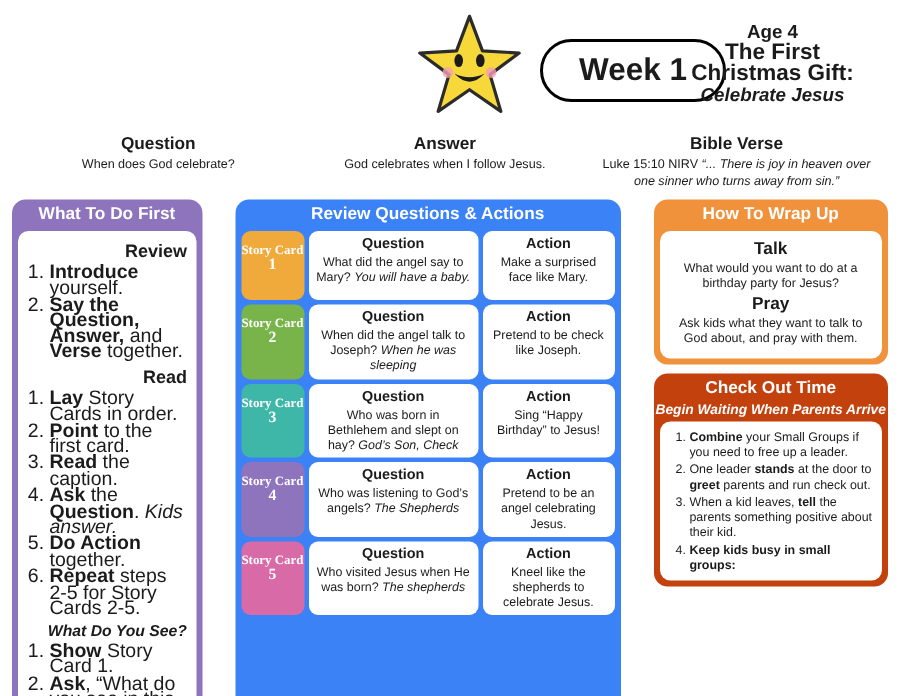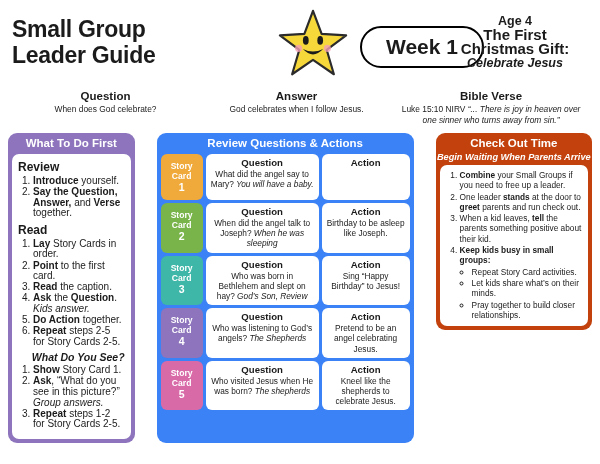--- a/index.html
+++ b/index.html
@@ -122,36 +122,36 @@
     border-radius: 7px;
     margin: 0 4px 4px 4px;
     padding: 5px 6px;
     box-sizing: border-box;
   }
 
   
   .col-left { width: 136px; }
   .purple { background: #8d74bc; }
   .sect-title {
-    text-align: left;
+    text-align: right;
     font-size: 12px;
     font-weight: bold;
     margin: 1px 0 2px 0;
   }
   .sect-sub {
     text-align: right;
     font-size: 10.5px;
     font-weight: bold;
     font-style: italic;
     margin: 0 0 2px 0;
   }
   ol.steps {
     margin: 0 0 4px 0;
     padding-left: 15px;
-    font-size: 10px;
+    font-size: 13px;
     line-height: 10.6px;
   }
   ol.steps li { margin-bottom: 0.5px; }
   .b { font-weight: bold; }
   .i { font-style: italic; }
 
   
   .col-mid { width: 276px; }
   .blue { background: #3b82f6; }
   .qa-table {
@@ -167,20 +167,21 @@
     flex: 0 0 42px;
     background: #f0a93b;
     color: #fff;
     border-radius: 6px;
     text-align: center;
     font-size: 8.6px;
     font-weight: bold;
     line-height: 10px;
     padding-top: 7px;
     box-sizing: border-box;
+    font-family: Liberation Serif, serif;
   }
   .story-card .num {
     font-size: 10.5px;
     margin-top: 1px;
   }
   .qa-cell {
     background: #fff;
     border-radius: 6px;
     padding: 3px 5px 4px 5px;
     box-sizing: border-box;
@@ -243,24 +244,20 @@
     font-size: 8.3px;
     line-height: 10.3px;
   }
 </style>
 </head>
 <body>
 
 <div class="page">
 
   <div class="header">
-    <div class="title-block">
-      <div class="title-line">Small Group</div>
-      <div class="title-line">Leader Guide</div>
-    </div>
 
     <div class="star-wrap">
       <svg viewBox="0 0 100 100" width="74" height="72">
         <polygon points="50,4 62,36 96,38 69,58 79,92 50,72 21,92 31,58 4,38 38,36" fill="#f7d83b" stroke="#2b2b2b" stroke-width="3" stroke-linejoin="round"></polygon>
         <ellipse cx="40" cy="45" rx="4" ry="6" fill="#1b1b1b"></ellipse>
         <ellipse cx="60" cy="45" rx="4" ry="6" fill="#1b1b1b"></ellipse>
         <path d="M36 57 Q50 72 64 57 Q50 64 36 57 Z" fill="#1b1b1b"></path>
         <circle cx="30" cy="56" r="5" fill="#f4a0b5" opacity="0.8"></circle>
         <circle cx="70" cy="56" r="5" fill="#f4a0b5" opacity="0.8"></circle>
       </svg>
@@ -332,46 +329,47 @@
           <div class="story-card">
             <span>Story Card</span>
             <div class="num">1</div>
           </div>
           <div class="qa-cell q">
             <div class="cell-head">Question</div>
             <div class="cell-text">What did the angel say to Mary? <span class="i">You will have a baby.</span></div>
           </div>
           <div class="qa-cell a">
             <div class="cell-head">Action</div>
+            <div class="cell-text">Make a surprised face like Mary.</div>
           </div>
         </div>
 
         <div class="qa-row green">
           <div class="story-card">
             <span>Story Card</span>
             <div class="num">2</div>
           </div>
           <div class="qa-cell q">
             <div class="cell-head">Question</div>
             <div class="cell-text">When did the angel talk to Joseph? <span class="i">When he was sleeping</span></div>
           </div>
           <div class="qa-cell a">
             <div class="cell-head">Action</div>
-            <div class="cell-text">Birthday to be asleep like Joseph.</div>
+            <div class="cell-text">Pretend to be check like Joseph.</div>
           </div>
         </div>
 
         <div class="qa-row teal">
           <div class="story-card">
             <span>Story Card</span>
             <div class="num">3</div>
           </div>
           <div class="qa-cell q">
             <div class="cell-head">Question</div>
-            <div class="cell-text">Who was born in Bethlehem and slept on hay? <span class="i">God’s Son, Review</span></div>
+            <div class="cell-text">Who was born in Bethlehem and slept on hay? <span class="i">God’s Son, Check</span></div>
           </div>
           <div class="qa-cell a">
             <div class="cell-head">Action</div>
             <div class="cell-text">Sing “Happy Birthday” to Jesus!</div>
           </div>
         </div>
 
         <div class="qa-row violet">
           <div class="story-card">
             <span>Story Card</span>
@@ -399,35 +397,39 @@
           <div class="qa-cell a">
             <div class="cell-head">Action</div>
             <div class="cell-text">Kneel like the shepherds to celebrate Jesus.</div>
           </div>
         </div>
 
       </div>
     </div>
 
     <div class="col-right">
+      <div class="panel orange">
+        <div class="panel-head">How To Wrap Up</div>
+        <div class="panel-body">
+          <div class="wrap-title">Talk</div>
+          <div class="wrap-text">What would you want to do at a birthday party for Jesus?</div>
+          <div class="wrap-title">Pray</div>
+          <div class="wrap-text">Ask kids what they want to talk to God about, and pray with them.</div>
+        </div>
+      </div>
 
       <div class="panel green-p">
         <div class="panel-head">Check Out Time</div>
         <div class="checkout-sub">Begin Waiting When Parents Arrive</div>
         <div class="panel-body">
           <ol class="checkout">
             <li><span class="b">Combine</span> your Small Groups if you need to free up a leader.</li>
             <li>One leader <span class="b">stands</span> at the door to <span class="b">greet</span> parents and run check out.</li>
             <li>When a kid leaves, <span class="b">tell</span> the parents something positive about their kid.</li>
             <li><span class="b">Keep kids busy in small groups:</span>
-              <ul class="bullets">
-                <li>Repeat Story Card activities.</li>
-                <li>Let kids share what’s on their minds.</li>
-                <li>Pray together to build closer relationships.</li>
-              </ul>
             </li>
           </ol>
         </div>
       </div>
     </div>
 
   </div>
 </div>
 
 </body></html>

